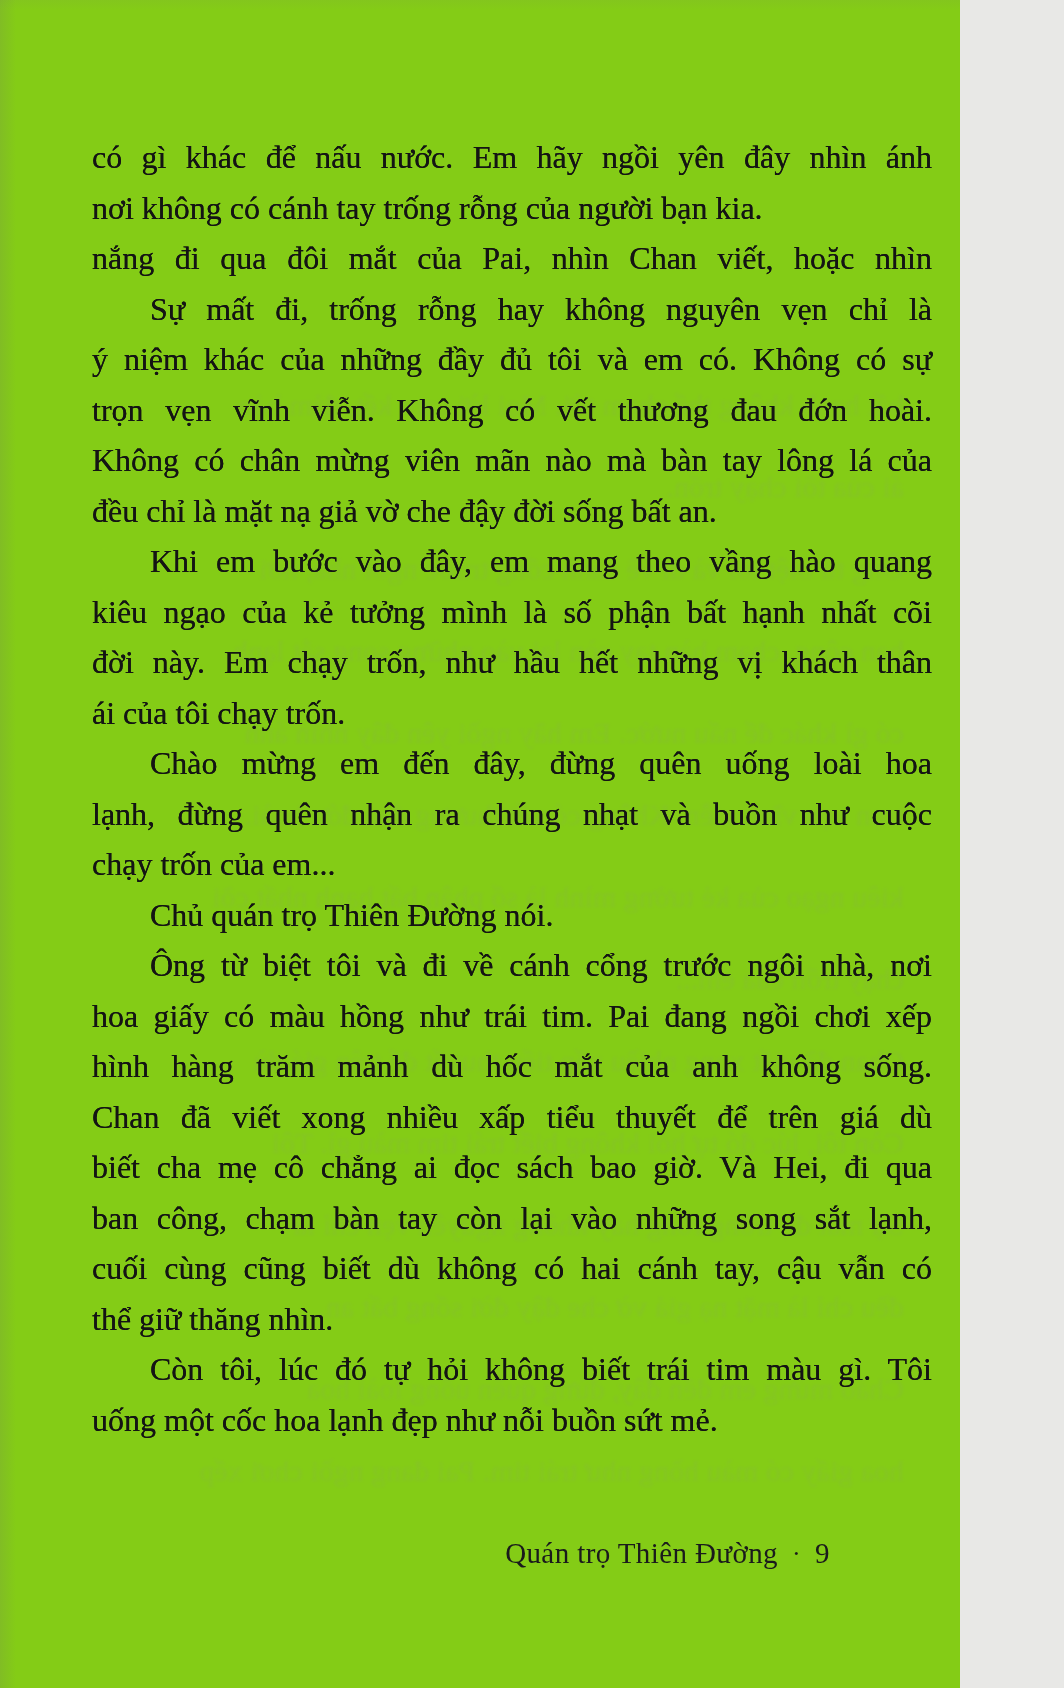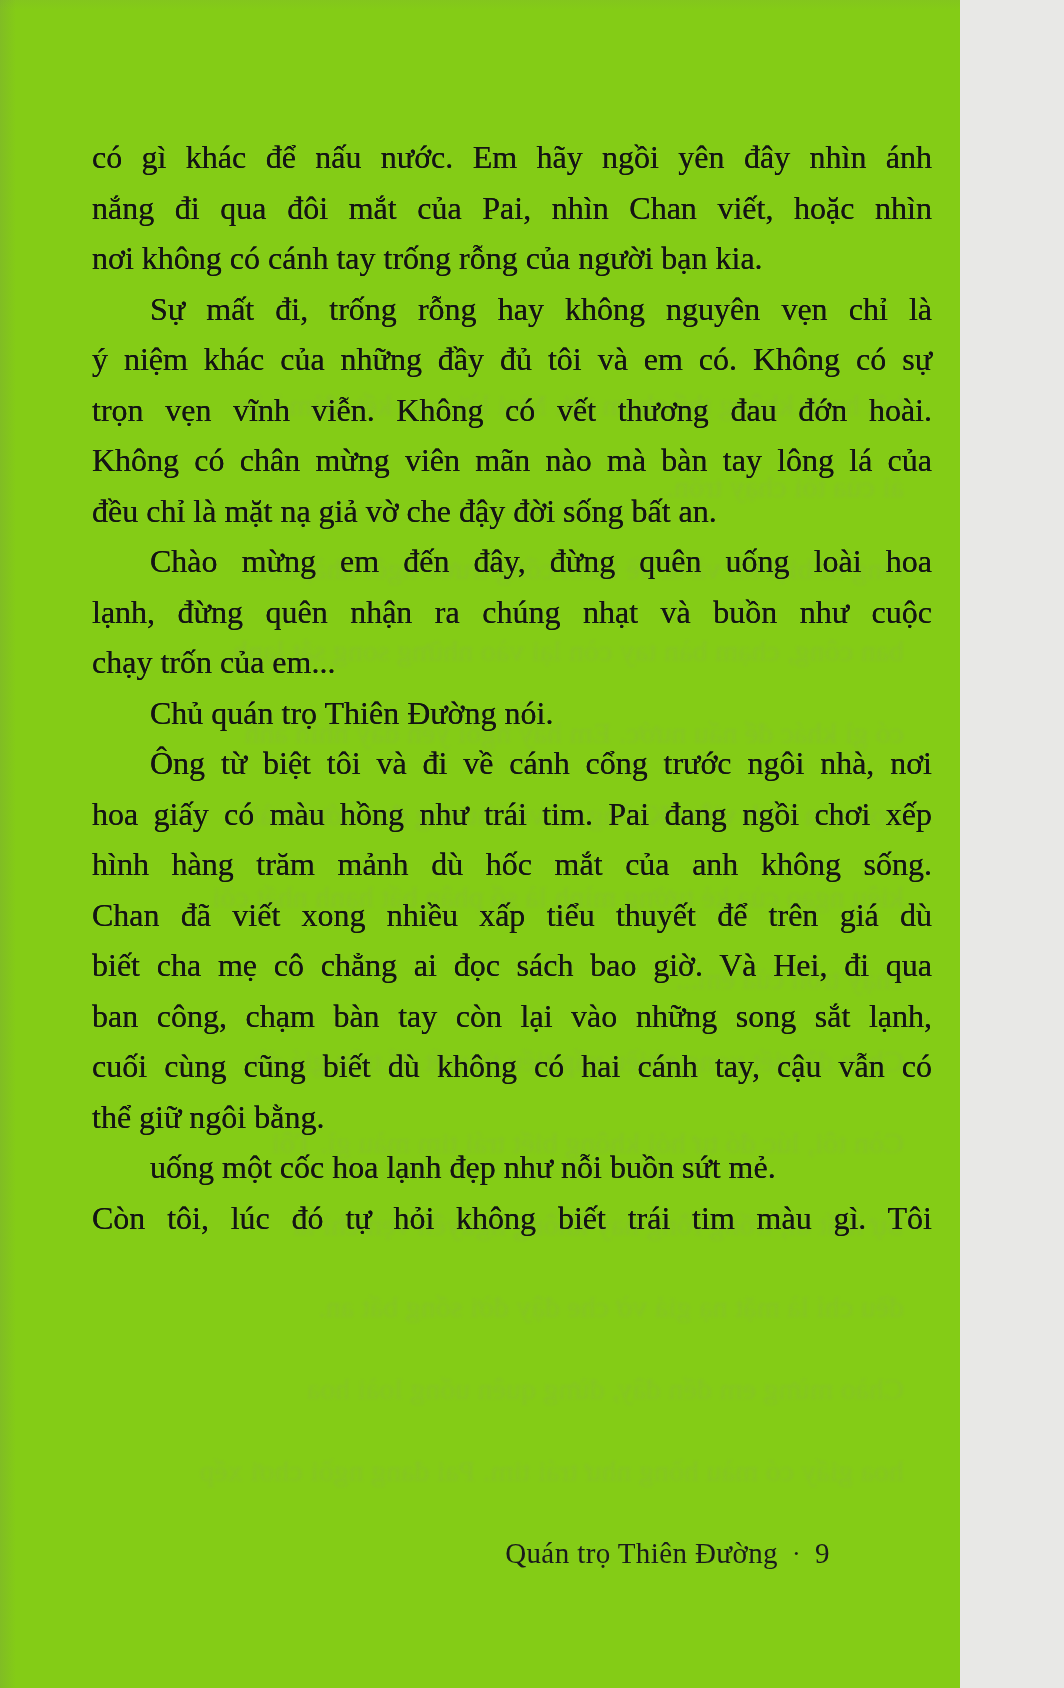--- a/index.html
+++ b/index.html
@@ -114,51 +114,57 @@
       <div class="bleed-line" style="top: 1126px;">Còn tôi, lúc đó tự hỏi không biết trái tim màu gì. Tôi</div>
       <div class="bleed-line" style="top: 1208px;">Sự mất đi, trống rỗng hay không nguyên vẹn chỉ là</div>
       <div class="bleed-line" style="top: 1290px;">đều chỉ là mặt nạ giả vờ che đậy đời sống bất an.</div>
       <div class="bleed-line" style="top: 1372px;">Chào mừng em đến đây, đừng quên uống loài hoa</div>
       <div class="bleed-line" style="top: 1454px;">hoa giấy có màu hồng như trái tim. Pai đang ngồi chơi xếp</div>
     </div>
 
   <main class="text-block" id="text-block">
       <div class="para">
         <div class="line">có gì khác để nấu nước. Em hãy ngồi yên đây nhìn ánh</div>
+        <div class="line last">nơi không có cánh tay trống rỗng của người bạn kia.</div>
         <div class="line">nắng đi qua đôi mắt của Pai, nhìn Chan viết, hoặc nhìn</div>
-        <div class="line last">nơi không có cánh tay trống rỗng của người bạn kia.</div>
       </div>
       <div class="para indent">
         <div class="line">Sự mất đi, trống rỗng hay không nguyên vẹn chỉ là</div>
         <div class="line">ý niệm khác của những đầy đủ tôi và em có. Không có sự</div>
         <div class="line">trọn vẹn vĩnh viễn. Không có vết thương đau đớn hoài.</div>
         <div class="line">Không có chân mừng viên mãn nào mà bàn tay lông lá của</div>
         <div class="line last">đều chỉ là mặt nạ giả vờ che đậy đời sống bất an.</div>
+      </div>
+      <div class="para indent">
+        <div class="line">Khi em bước vào đây, em mang theo vầng hào quang</div>
+        <div class="line">kiêu ngạo của kẻ tưởng mình là số phận bất hạnh nhất cõi</div>
+        <div class="line">đời này. Em chạy trốn, như hầu hết những vị khách thân</div>
+        <div class="line last">ái của tôi chạy trốn.</div>
       </div>
       <div class="para indent">
         <div class="line">Chào mừng em đến đây, đừng quên uống loài hoa</div>
         <div class="line">lạnh, đừng quên nhận ra chúng nhạt và buồn như cuộc</div>
         <div class="line last">chạy trốn của em...</div>
       </div>
       <div class="para indent">
         <div class="line last">Chủ quán trọ Thiên Đường nói.</div>
       </div>
       <div class="para indent">
         <div class="line">Ông từ biệt tôi và đi về cánh cổng trước ngôi nhà, nơi</div>
         <div class="line">hoa giấy có màu hồng như trái tim. Pai đang ngồi chơi xếp</div>
         <div class="line">hình hàng trăm mảnh dù hốc mắt của anh không sống.</div>
         <div class="line">Chan đã viết xong nhiều xấp tiểu thuyết để trên giá dù</div>
         <div class="line">biết cha mẹ cô chẳng ai đọc sách bao giờ. Và Hei, đi qua</div>
         <div class="line">ban công, chạm bàn tay còn lại vào những song sắt lạnh,</div>
         <div class="line">cuối cùng cũng biết dù không có hai cánh tay, cậu vẫn có</div>
-        <div class="line last">thể giữ ngôi bằng.</div>
+        <div class="line last">thể giữ thăng nhìn.</div>
       </div>
       <div class="para indent">
+        <div class="line">Còn tôi, lúc đó tự hỏi không biết trái tim màu gì. Tôi</div>
         <div class="line last">uống một cốc hoa lạnh đẹp như nỗi buồn sứt mẻ.</div>
-        <div class="line">Còn tôi, lúc đó tự hỏi không biết trái tim màu gì. Tôi</div>
       </div>
     </main>
 
   <footer class="footer">
     <span>Quán trọ Thiên Đường</span><span class="sep">·</span><span>9</span>
   </footer>
 
 </div>
 
 </body></html>

